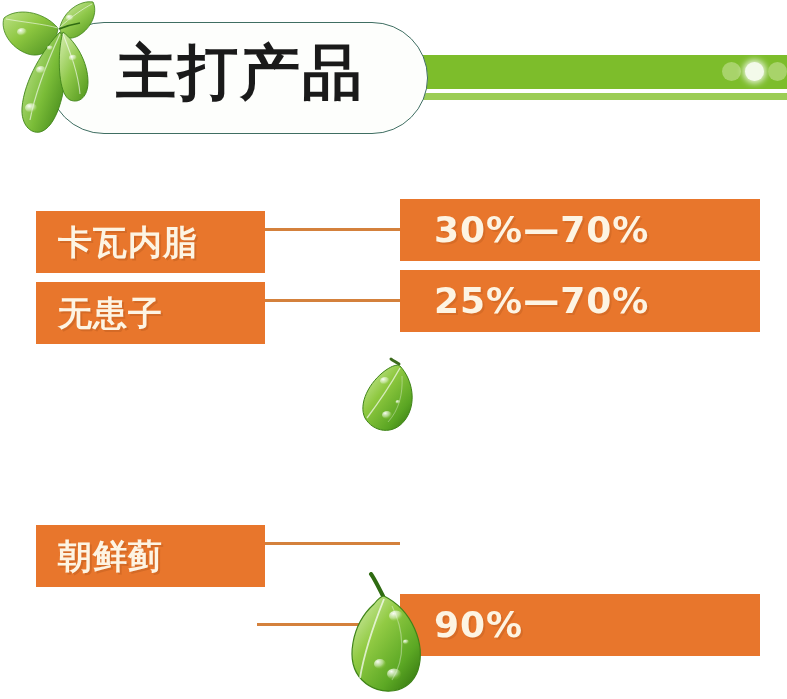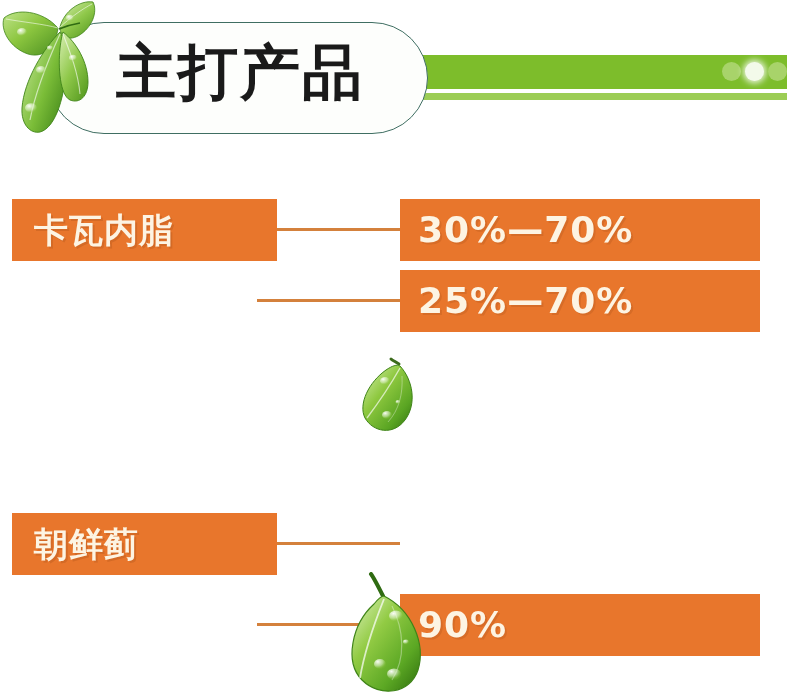--- a/index.html
+++ b/index.html
@@ -99,41 +99,41 @@
   }
 
   .bar {
     position: absolute;
     top: 0;
     height: 62px;
     background: #e8762c;
     display: flex;
     align-items: center;
   }
-  .bar-left  { left: 12px;  width: 265px; }
+  .bar-left  { left: 36px;  width: 229px; margin-top: 12px; }
   .bar-right { left: 400px; width: 360px; }
 
   .bar-left .label,
   .bar-right .value {
     color: #fdf4e3;
     white-space: nowrap;
     font-weight: 700;
   }
 
   .bar-left .label {
     margin-left: 22px;
     font-family: "DejaVu Sans", "Liberation Sans", sans-serif;
     font-size: 34px;
     line-height: 40px;
     letter-spacing: 1px;
     text-shadow: 2px 2px 0 rgba(150,70,18,0.25);
   }
 
   .bar-right .value {
-    margin-left: 18px;
+    margin-left: 34px;
     font-family: "DejaVu Sans", "Liberation Sans", sans-serif;
     font-size: 36px;
     line-height: 42px;
     letter-spacing: 1px;
     text-shadow: 2px 2px 0 rgba(150,70,18,0.2);
   }
 
   
   .connector {
     position: absolute;
@@ -226,20 +226,23 @@
       <div class="bar bar-left">
         <span class="label">卡瓦内脂</span>
       </div>
       <div class="bar bar-right">
         <span class="value">30%—70%</span>
       </div>
     </div>
 
     <div class="row" style="top:270px">
       <div class="connector"></div>
+      <div class="bar bar-left">
+        <span class="label">无患子</span>
+      </div>
       <div class="bar bar-right">
         <span class="value">25%—70%</span>
       </div>
     </div>
 
 
 
     <div class="row" style="top:513px">
       <div class="connector"></div>
       <div class="bar bar-left">

